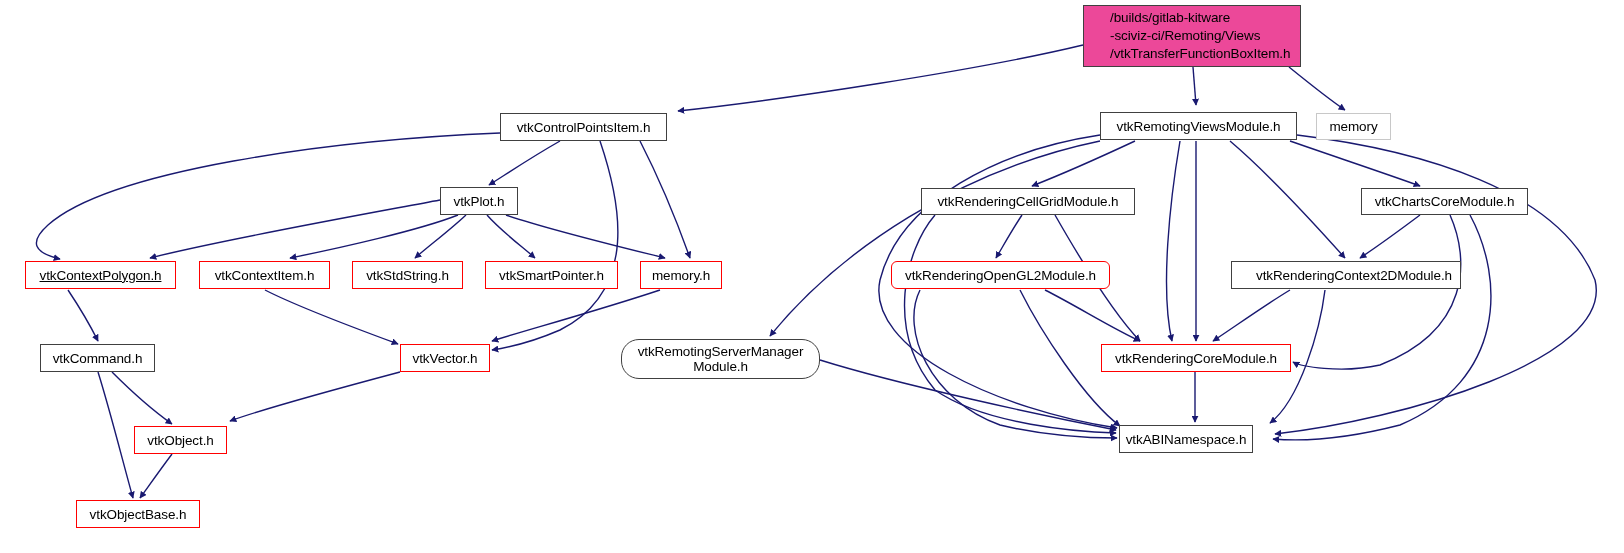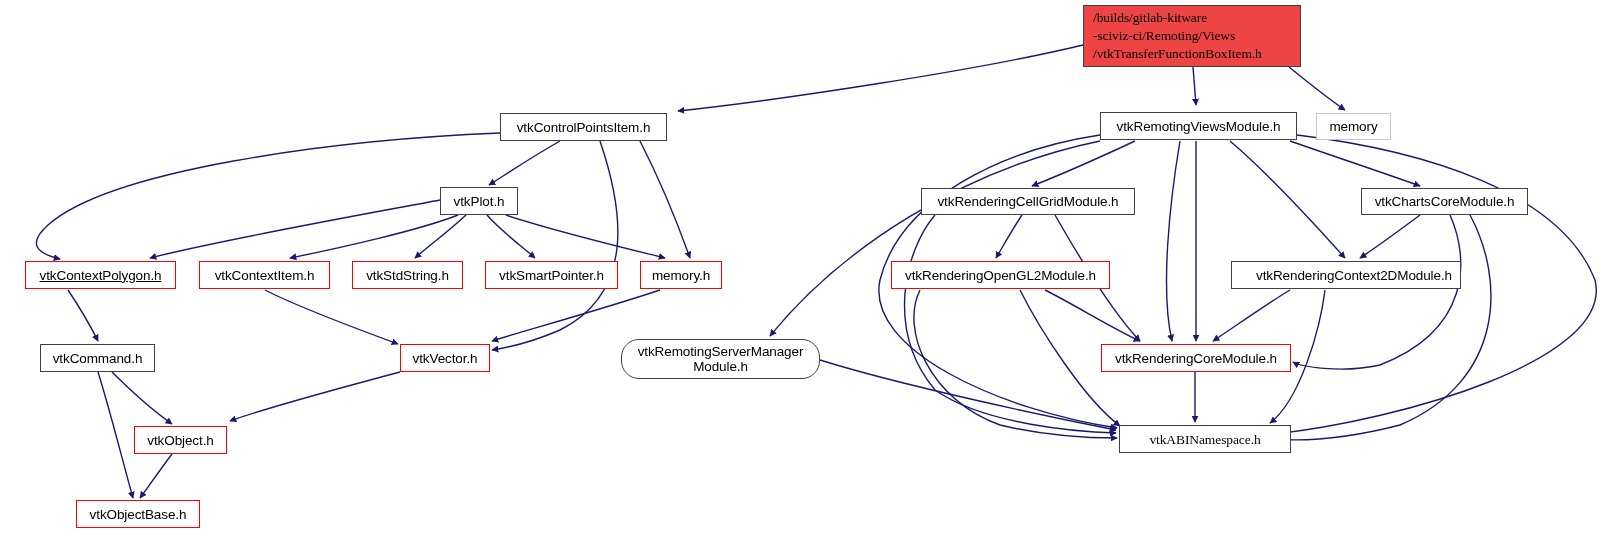--- a/index.html
+++ b/index.html
@@ -42,27 +42,26 @@
     letter-spacing: -0.1px;
     z-index: 5;
   }
   .node.red {
     border-color: #ff0000;
   }
   .node.gray-border {
     border-color: #c8c8c8;
   }
   .node.root {
-    background: #ef4444;
+    background: #ec4899;
     border: 1px solid #404040;
     justify-content: flex-start;
     text-align: left;
-    padding-left: 9px;
+    padding-left: 26px;
     line-height: 18px;
-    font-family: Liberation Serif, serif;
   }
   .node .label {
     display: block;
     width: 100%;
   }
   .node.root .label {
     text-align: left;
   }
 </style>
 </head>
@@ -126,24 +125,24 @@
       <div class="node" style="left: 1100px; top: 112px; width: 197px; height: 28px;"><span class="label">vtkRemotingViewsModule.h</span></div>
       <div class="node gray-border" style="left: 1316px; top: 113px; width: 75px; height: 27px;"><span class="label">memory</span></div>
       <div class="node" style="left: 440px; top: 187px; width: 78px; height: 28px;"><span class="label">vtkPlot.h</span></div>
       <div class="node" style="left: 921px; top: 188px; width: 214px; height: 27px;"><span class="label">vtkRenderingCellGridModule.h</span></div>
       <div class="node" style="left: 1361px; top: 188px; width: 167px; height: 27px;"><span class="label">vtkChartsCoreModule.h</span></div>
       <div class="node red" style="left: 25px; top: 261px; width: 151px; height: 28px; text-decoration: underline;"><span class="label">vtkContextPolygon.h</span></div>
       <div class="node red" style="left: 199px; top: 261px; width: 131px; height: 28px;"><span class="label">vtkContextItem.h</span></div>
       <div class="node red" style="left: 352px; top: 261px; width: 111px; height: 28px;"><span class="label">vtkStdString.h</span></div>
       <div class="node red" style="left: 485px; top: 261px; width: 133px; height: 28px;"><span class="label">vtkSmartPointer.h</span></div>
       <div class="node red" style="left: 640px; top: 261px; width: 82px; height: 28px;"><span class="label">memory.h</span></div>
-      <div class="node red" style="left: 891px; top: 261px; width: 219px; height: 28px;"><span class="label">vtkRenderingOpenGL2Module.h</span></div>
+      <div class="node red" style="left: 891px; top: 261px; width: 219px; height: 28px; border-radius: 6px;"><span class="label">vtkRenderingOpenGL2Module.h</span></div>
       <div class="node" style="left: 1231px; top: 261px; width: 230px; height: 28px; padding-left: 16px;"><span class="label">vtkRenderingContext2DModule.h</span></div>
       <div class="node" style="left: 40px; top: 344px; width: 115px; height: 28px;"><span class="label">vtkCommand.h</span></div>
       <div class="node red" style="left: 400px; top: 344px; width: 90px; height: 28px;"><span class="label">vtkVector.h</span></div>
       <div class="node" style="left: 621px; top: 339px; width: 199px; height: 40px; border-radius: 18px;"><span class="label">vtkRemotingServerManager
 Module.h</span></div>
       <div class="node red" style="left: 1101px; top: 344px; width: 190px; height: 28px;"><span class="label">vtkRenderingCoreModule.h</span></div>
       <div class="node red" style="left: 134px; top: 426px; width: 93px; height: 28px;"><span class="label">vtkObject.h</span></div>
-      <div class="node" style="left: 1119px; top: 425px; width: 172px; height: 28px; font-family: Liberation Serif, serif;"><span class="label">vtkABINamespace.h</span></div>
+      <div class="node" style="left: 1119px; top: 425px; width: 134px; height: 28px;"><span class="label">vtkABINamespace.h</span></div>
       <div class="node red" style="left: 76px; top: 500px; width: 124px; height: 28px;"><span class="label">vtkObjectBase.h</span></div>
     </div>
 </div>
 
 </body></html>

